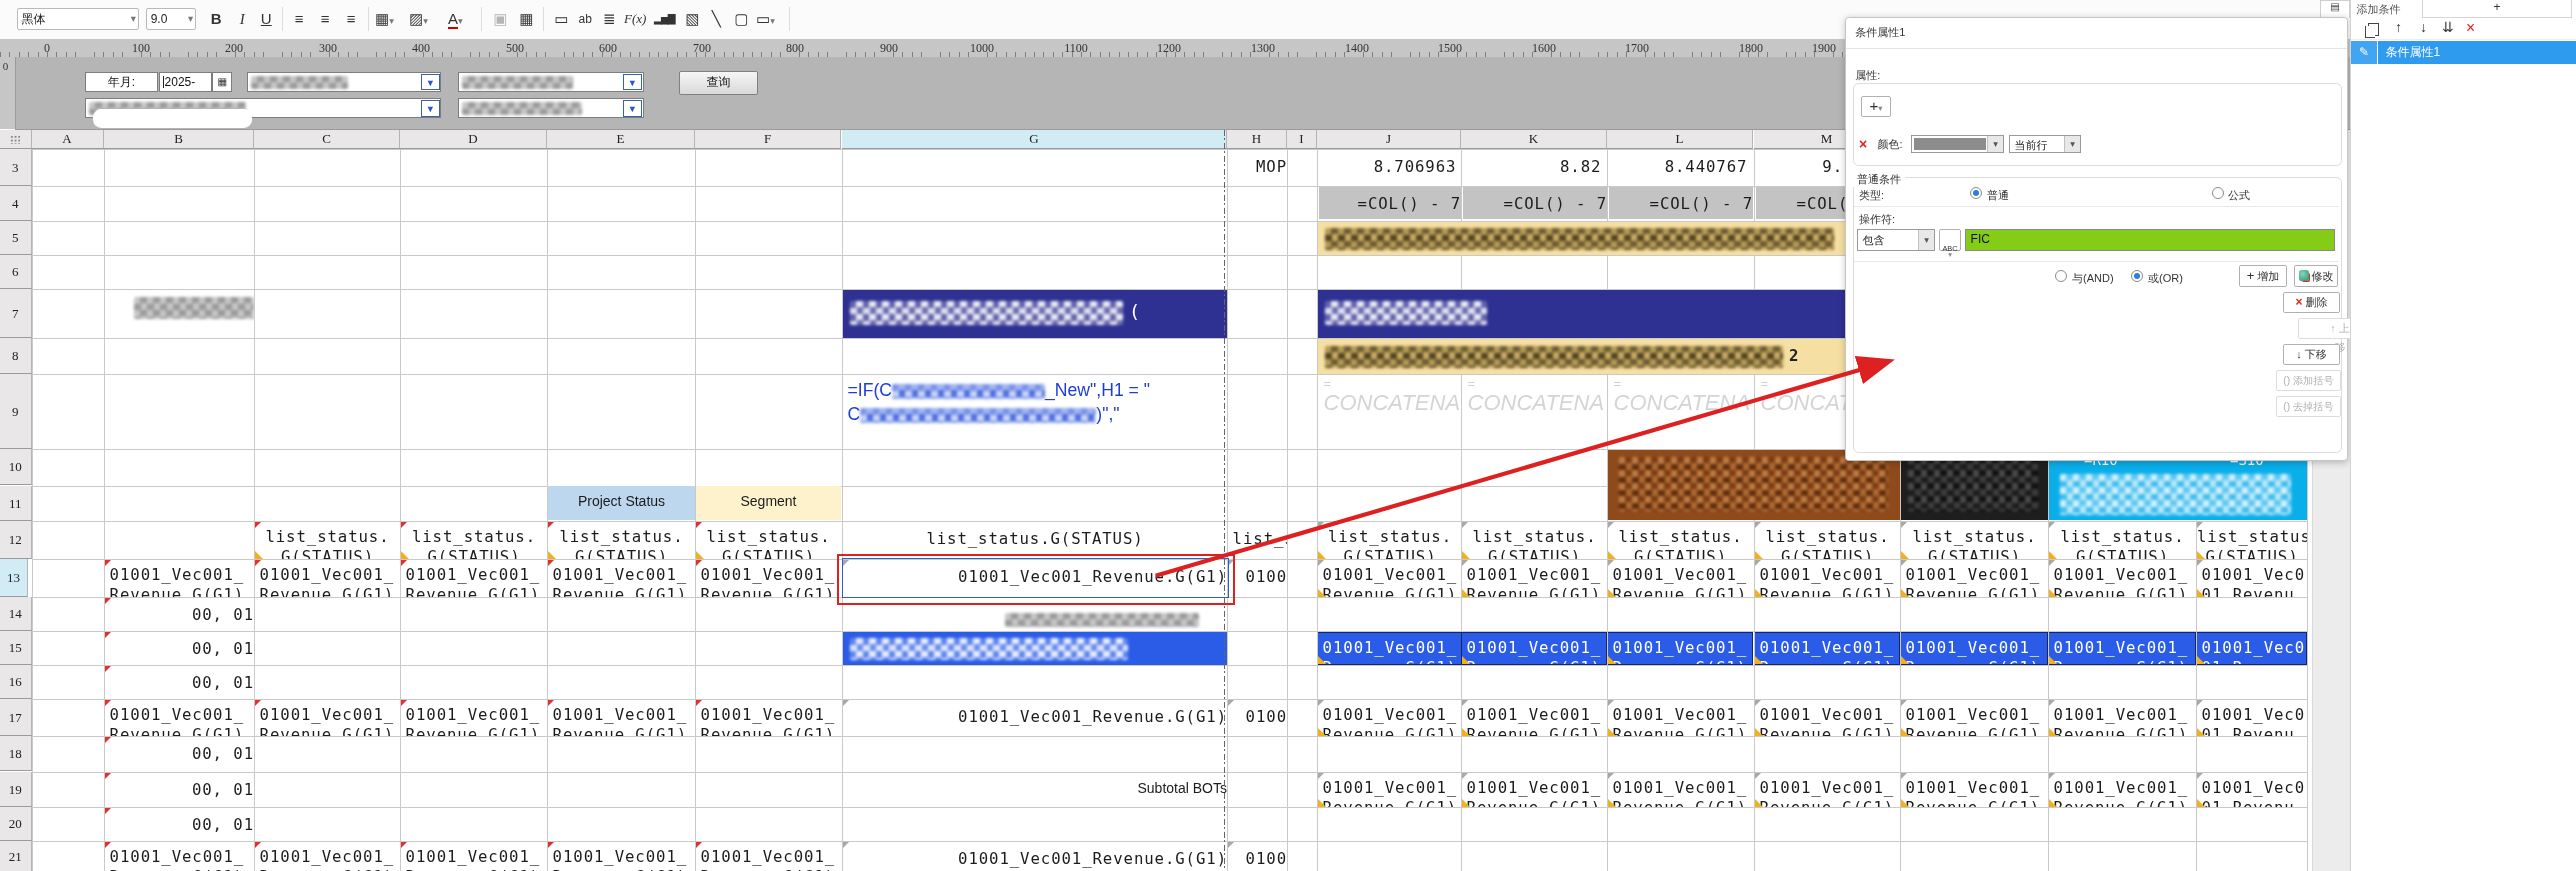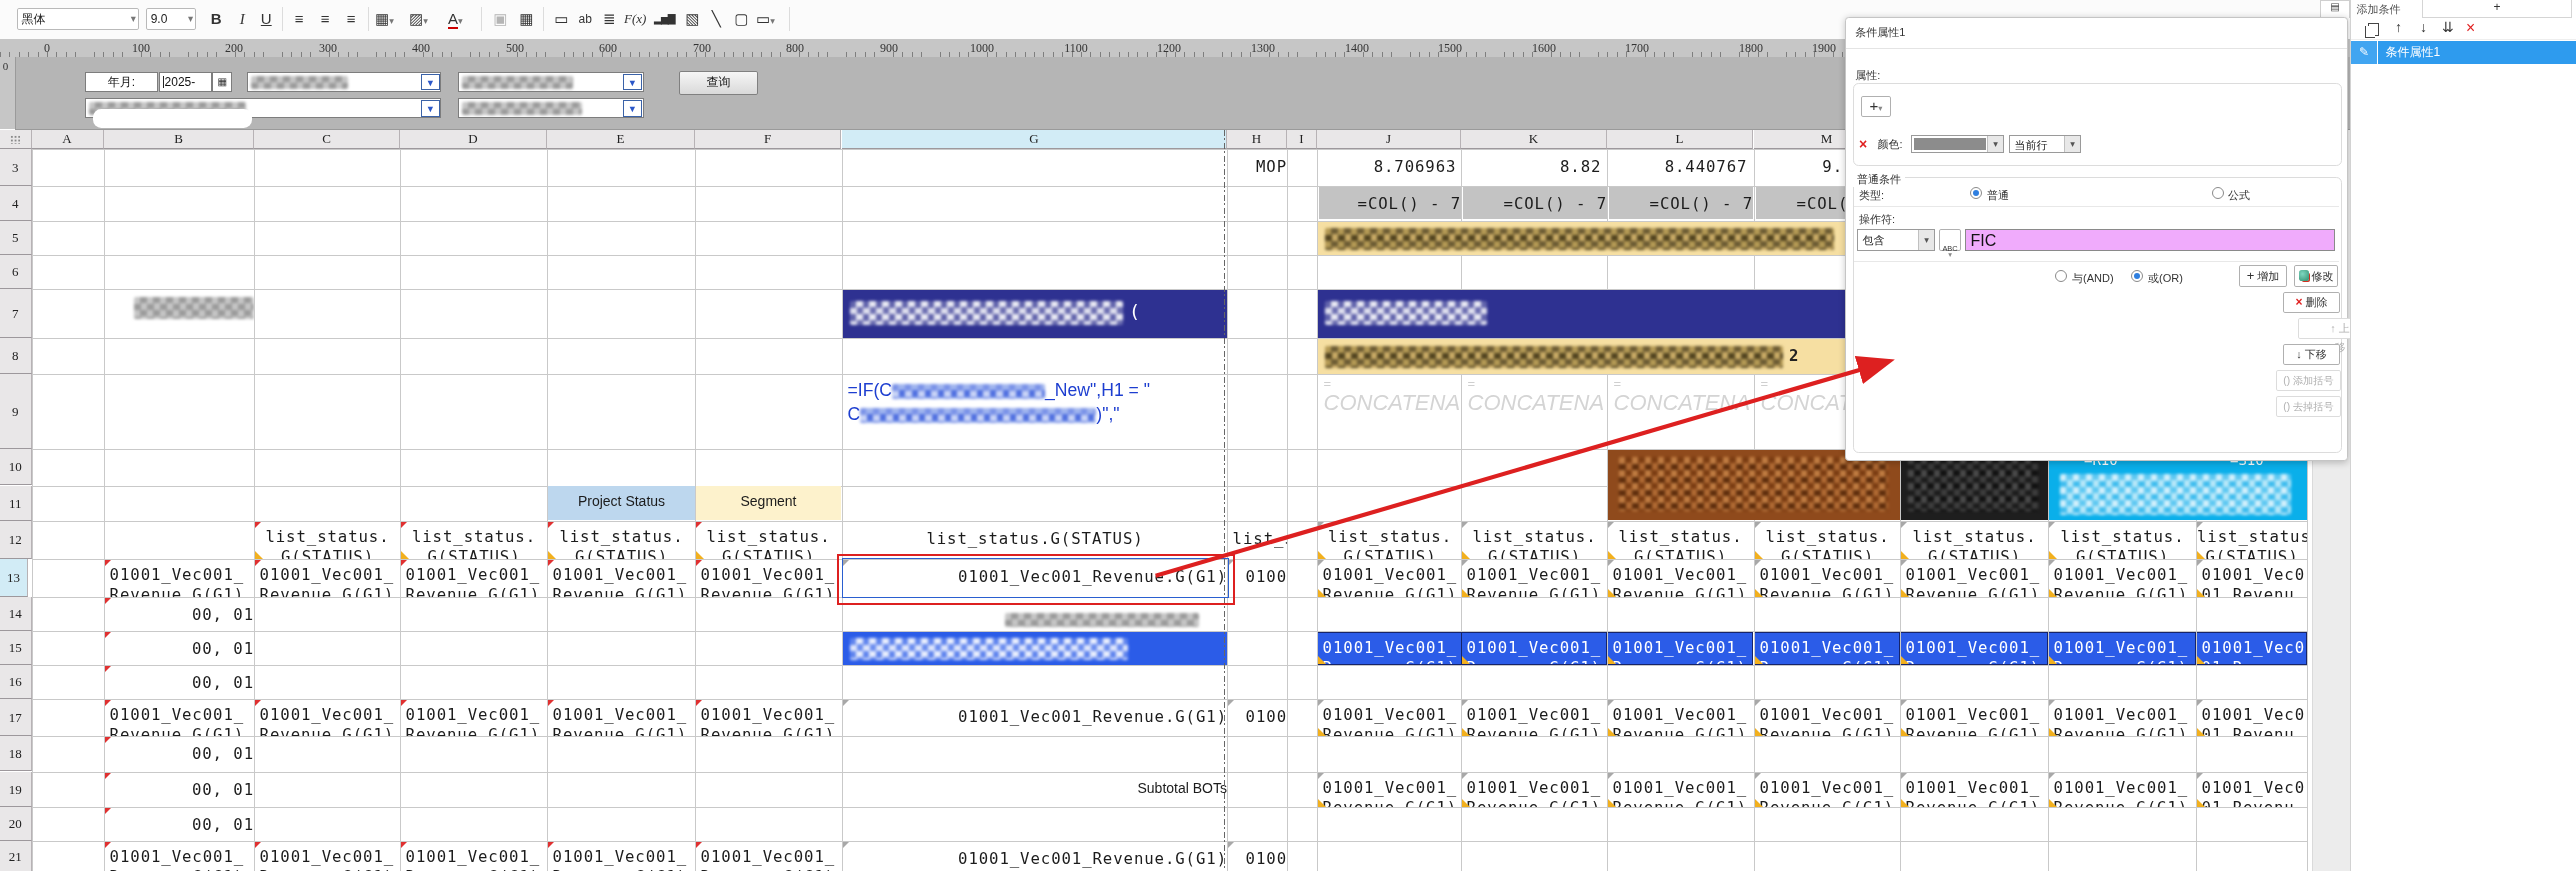--- a/index.html
+++ b/index.html
@@ -99,21 +99,21 @@
   .pbtn{position:absolute;background:#fff;border:0.9px solid #b0b0b0;border-radius:1.9px;text-align:center;box-sizing:border-box;font-size:11px;color:#333;}
   .pbtn.disabled{color:#b0b0b0;border-color:#dcdcdc;}
   .redx{color:#e02020;font-weight:bold;font-size:14px;}
   .swatch{position:absolute;border:0.9px solid #9a9a9a;background:#fff;box-sizing:border-box;}
   .swatch .fill{position:absolute;left:1.9px;top:1.9px;bottom:1.9px;background:#8c8c8c;}
   .swatch .chev,.ddl .chev{position:absolute;right:0;top:0;bottom:0;width:15px;background:#e8e8e8;border-left:0.9px solid #c0c0c0;color:#555;font-size:9.3px;text-align:center;line-height:16.7px;}
   .ddl{position:absolute;border:0.9px solid #9a9a9a;background:#fff;box-sizing:border-box;font-size:11px;color:#222;padding:1.9px 0 0 4.6px;}
   .radio{display:inline-block;width:12px;height:12px;border:0.9px solid #8a8a8a;border-radius:50%;background:#fff;vertical-align:-1.9px;box-sizing:border-box;}
   .radio.on::after{content:"";display:block;width:6.5px;height:6.5px;margin:1.9px;border-radius:50%;background:#2f7fe0;}
   .sepline{position:absolute;height:0.9px;background:#e8e8e8;}
-  #fic-input{position:absolute;border:0.9px solid #8a8a8a;background:#f0abfc;font-size:16px;color:#111;padding:1.9px 0 0 4.6px;box-sizing:border-box;}
+  #fic-input{position:absolute;border:0.9px solid #8a8a8a;background:#84cc16;font-size:12px;color:#111;padding:1.9px 0 0 4.6px;box-sizing:border-box;}
   #cond-list{position:absolute;border:0.9px solid #c9c9c9;background:#fff;overflow:hidden;}
   .cond-line{font-family:"DejaVu Sans Mono",monospace;font-size:11px;color:#333;padding:0.9px 3.7px;margin:1.9px 0 0 16.7px;width:fit-content;}
   .cond-line.sel{background:var(--list_sel);color:#fff;}
   .abc-ic{font-size:7.4px;letter-spacing:0;line-height:8.3px;padding-top:15px;}
   .gear{display:inline-block;width:10.2px;height:10.2px;border-radius:2.8px;background:radial-gradient(circle at 35% 35%,#7fd6c0,#2f8f6f);box-shadow:1.9px 1.9px 0 -0.9px #d03020;vertical-align:-0.9px;margin-right:2.8px;}
 
   
   #panel-tab{position:absolute;left:2320px;top:0;width:28px;height:16.7px;background:#fff;border:0.9px solid #cfcfcf;border-bottom:none;text-align:center;font-size:10.2px;color:#444;z-index:49;}
 
   

